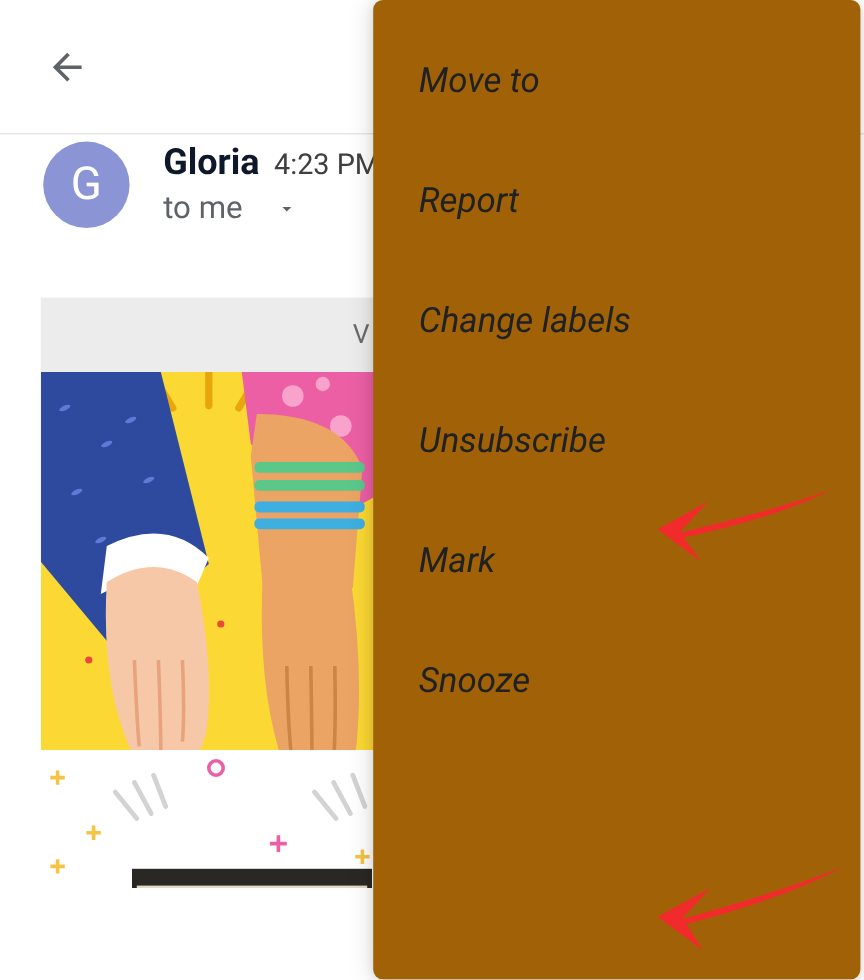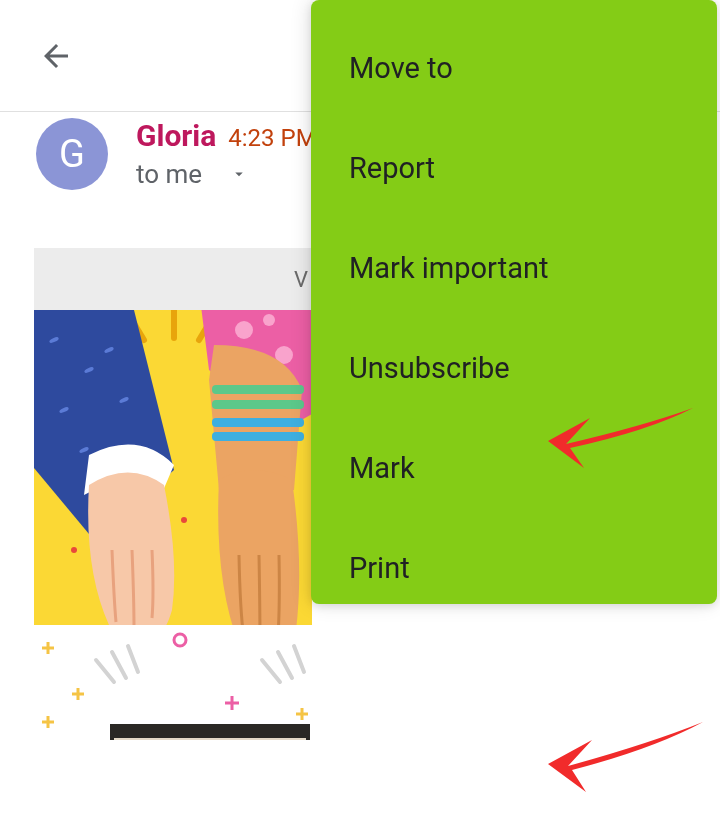--- a/index.html
+++ b/index.html
@@ -43,25 +43,25 @@
       padding-left: 28px;
     }
     .sender-line {
       display: flex;
       align-items: baseline;
       gap: 12px;
     }
     .sender-name {
       font-size: 30px;
       font-weight: 700;
-      color: #be185d;
+      color: #0f172a;
     }
     .sender-time {
       font-size: 24px;
-      color: #c2410c;
+      color: #404040;
     }
     .recipient-line {
       display: flex;
       align-items: center;
       gap: 28px;
       margin-top: 6px;
     }
     .recipient-text {
       font-size: 26px;
       color: #5f6368;
@@ -88,25 +88,26 @@
       width: 278px;
       height: 430px;
       position: relative;
       overflow: hidden;
     }
     .menu {
       position: absolute;
       top: 0;
       right: 3px;
       width: 406px;
-      height: 604px;
-      background: #84cc16;
+      height: 816px;
+      background: #a16207;
       border-radius: 8px;
       box-shadow: -2px 0 20px rgba(0,0,0,0.12), 0 2px 8px rgba(0,0,0,0.1);
       padding-top: 18px;
+      font-style: italic;
     }
     .menu-item {
       height: 100px;
       display: flex;
       align-items: center;
       padding-left: 38px;
       font-size: 29px;
       color: #202124;
       cursor: pointer;
     }
@@ -245,30 +246,30 @@
 </div>
 
 <div class="menu">
   <div class="menu-item">
     <span>Move to</span>
   </div>
   <div class="menu-item">
     <span>Report</span>
   </div>
   <div class="menu-item">
-    <span>Mark important</span>
+    <span>Change labels</span>
   </div>
   <div class="menu-item">
     <span>Unsubscribe</span>
   </div>
   <div class="menu-item">
     <span>Mark</span>
   </div>
   <div class="menu-item">
-    <span>Print</span>
+    <span>Snooze</span>
   </div>
 </div>
 
 <svg class="arrow-annot" style="left:548px; top:396px;" width="150" height="78" viewBox="0 0 150 78">
   <path d="M 145 12 Q 95 30 18 48 L 42 22 L 0 45 L 36 72 L 22 52 Q 100 35 145 12 Z" fill="#F12B2B"></path>
 </svg>
 <svg class="arrow-annot" style="left:548px; top:714px;" width="160" height="82" viewBox="0 0 160 82">
   <path d="M 155 8 Q 100 30 20 52 L 44 26 L 0 50 L 38 78 L 24 56 Q 105 35 155 8 Z" fill="#F12B2B"></path>
 </svg>
 

